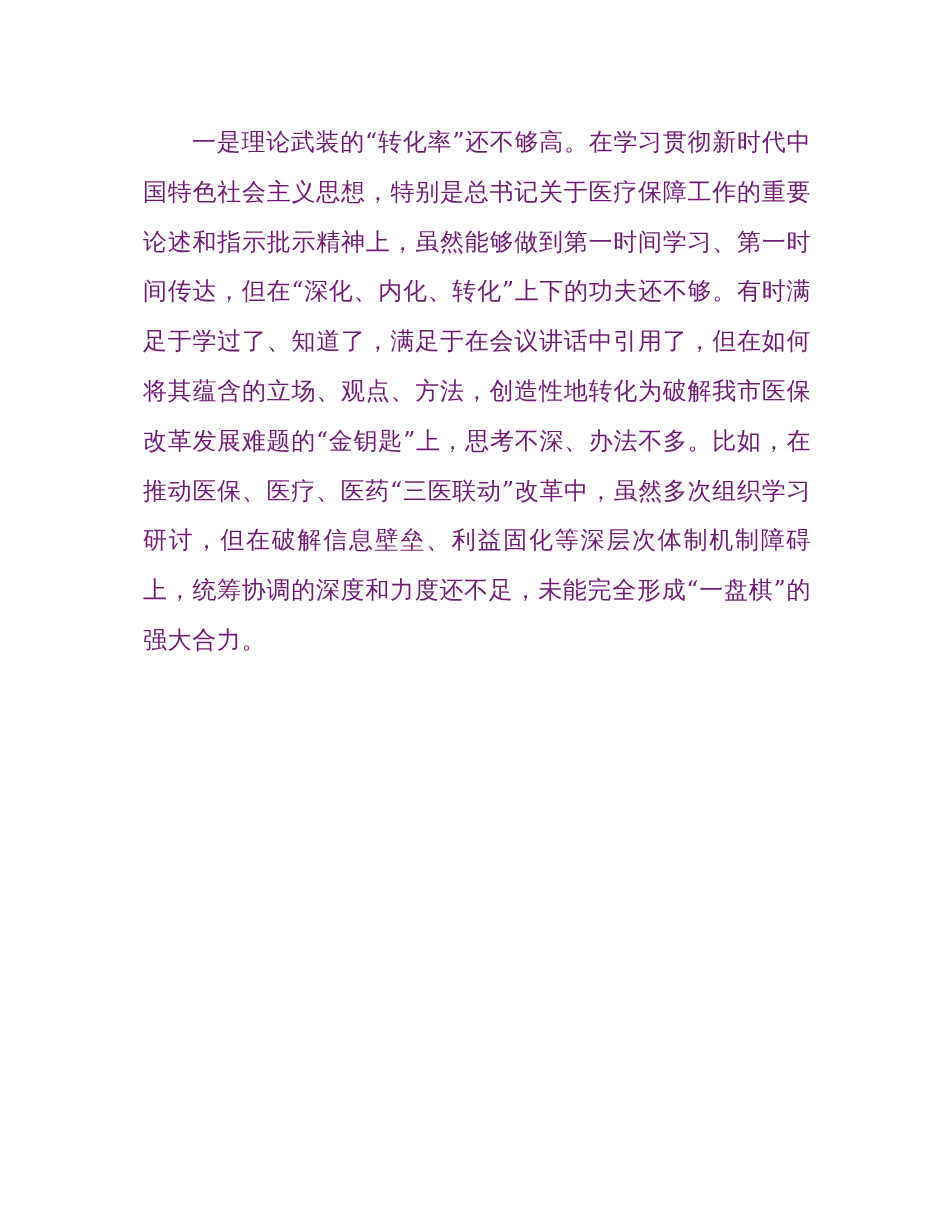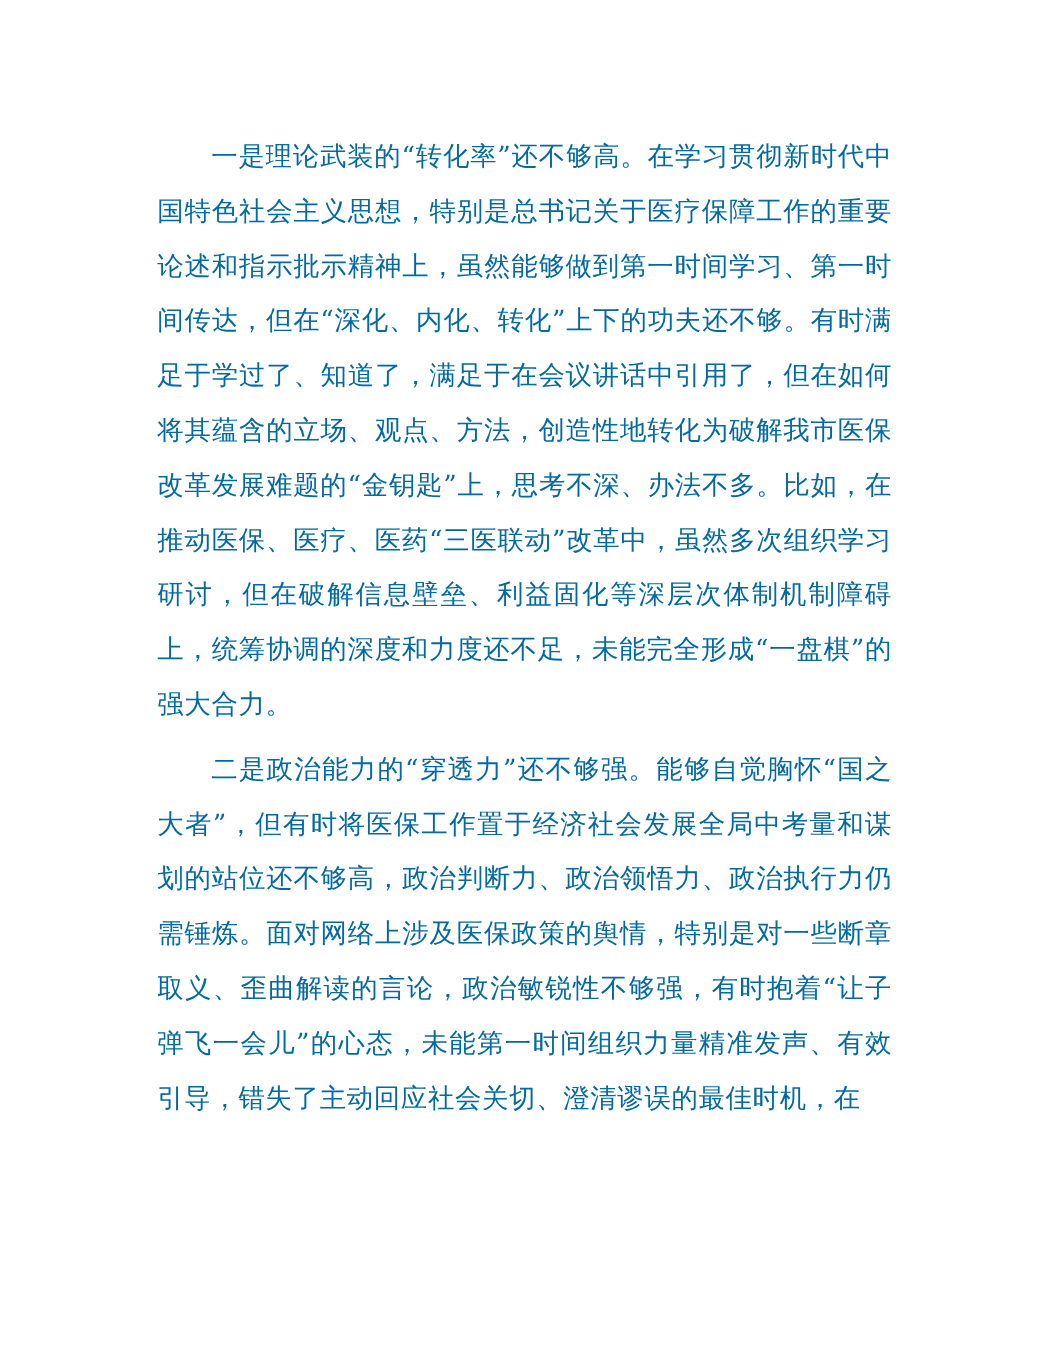--- a/index.html
+++ b/index.html
@@ -11,34 +11,33 @@
     width: 950px;
     height: 1230px;
     position: relative;
     overflow: hidden;
   }
   .page {
     position: absolute;
     left: 143px;
     top: 118px;
     width: 668px;
-    color: #0369a1;
+    color: #701a75;
     font-family: "DejaVu Serif", "Liberation Serif", serif;
     font-size: 24px;
     line-height: 49.8px;
     letter-spacing: 0.6px;
     text-align: justify;
   }
   .para {
     margin: 0;
     text-indent: 49px;
   }
   .para + .para {
     margin-top: 9px;
   }
 </style>
 </head>
 <body>
 
 <div class="page">
   <p class="para">一是理论武装的“转化率”还不够高。在学习贯彻新时代中国特色社会主义思想，特别是总书记关于医疗保障工作的重要论述和指示批示精神上，虽然能够做到第一时间学习、第一时间传达，但在“深化、内化、转化”上下的功夫还不够。有时满足于学过了、知道了，满足于在会议讲话中引用了，但在如何将其蕴含的立场、观点、方法，创造性地转化为破解我市医保改革发展难题的“金钥匙”上，思考不深、办法不多。比如，在推动医保、医疗、医药“三医联动”改革中，虽然多次组织学习研讨，但在破解信息壁垒、利益固化等深层次体制机制障碍上，统筹协调的深度和力度还不足，未能完全形成“一盘棋”的强大合力。</p>
-  <p class="para">二是政治能力的“穿透力”还不够强。能够自觉胸怀“国之大者”，但有时将医保工作置于经济社会发展全局中考量和谋划的站位还不够高，政治判断力、政治领悟力、政治执行力仍需锤炼。面对网络上涉及医保政策的舆情，特别是对一些断章取义、歪曲解读的言论，政治敏锐性不够强，有时抱着“让子弹飞一会儿”的心态，未能第一时间组织力量精准发声、有效引导，错失了主动回应社会关切、澄清谬误的最佳时机，在</p>
 </div>
 
 </body></html>

